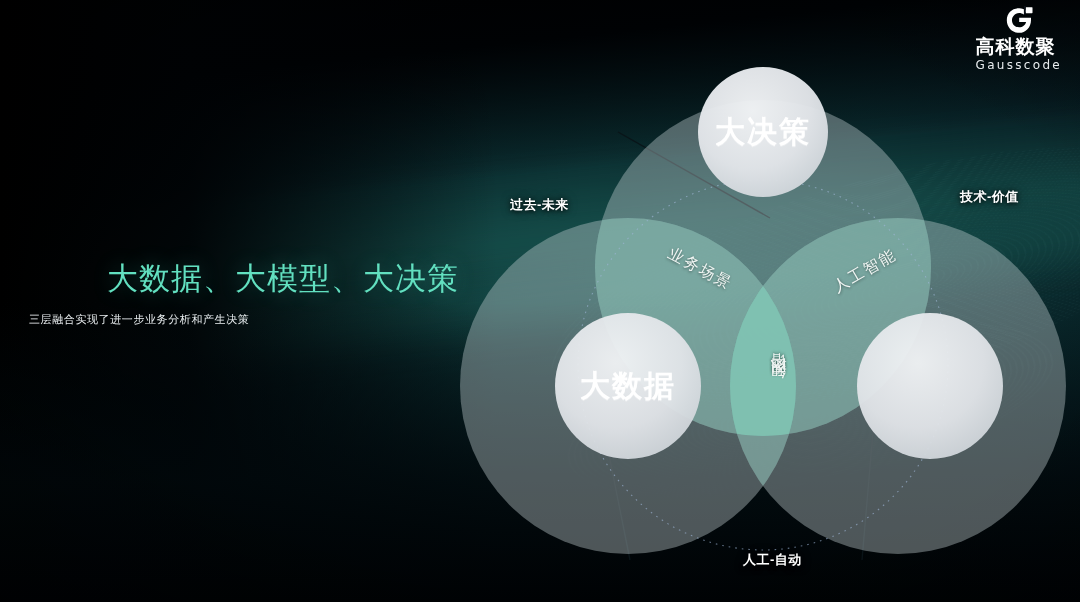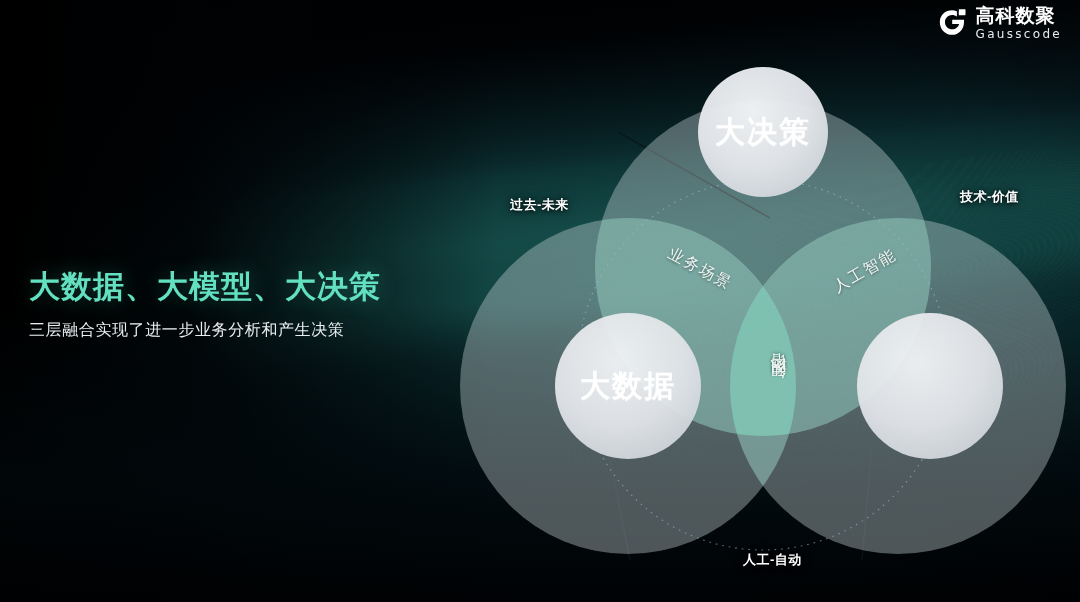--- a/index.html
+++ b/index.html
@@ -68,43 +68,45 @@
     filter:blur(.5px);
   }
   .bg-vignette{
     position:absolute;inset:0;
     background:radial-gradient(115% 105% at 55% 48%,rgba(0,0,0,0) 42%,rgba(0,0,0,.55) 80%,rgba(0,0,0,.85) 100%);
   }
 
   
   .logo{
     position:absolute;right:18px;top:6px;
-    display:flex;align-items:center;gap:9px;
+    display:flex;align-items:center;gap:1px;
     z-index:40;
+    flex-direction:column;
   }
   .logo-mark{width:30px;height:30px;display:block;}
   .logo-text{display:flex;flex-direction:column;line-height:1;}
   .logo-cn{
     color:#fff;font-size:19px;font-weight:700;letter-spacing:1px;
   }
   .logo-en{
     color:#e8ecee;font-size:12px;letter-spacing:2.3px;margin-top:3px;
     font-family:"DejaVu Sans",sans-serif;
   }
 
   
   .copy{position:absolute;left:29px;top:254px;z-index:30;width:430px;}
   .copy-title{
     color:#62e0c0;
-    font-size:31px;font-weight:700;letter-spacing:1px;
-    margin:16px 0 18px 0;line-height:1.1;
+    font-size:31px;font-weight:400;letter-spacing:1px;
+    margin:8px 0 18px 0;line-height:1.1;
     text-shadow:0 0 22px rgba(70,220,185,.30);
+    text-align:right;
   }
   .copy-line{
-    color:#e9eef0;font-size:16px;line-height:1.05;
+    color:#e9eef0;font-size:11px;line-height:1.05;
     margin:0 0 23px 0;letter-spacing:.6px;
     font-weight:400;
   }
   .copy-line:last-child{margin-bottom:0;}
 
   
   .venn{position:absolute;left:470px;top:0;width:610px;height:602px;z-index:20;}
   .venn svg{display:block;width:610px;height:602px;overflow:visible;}
 
   

